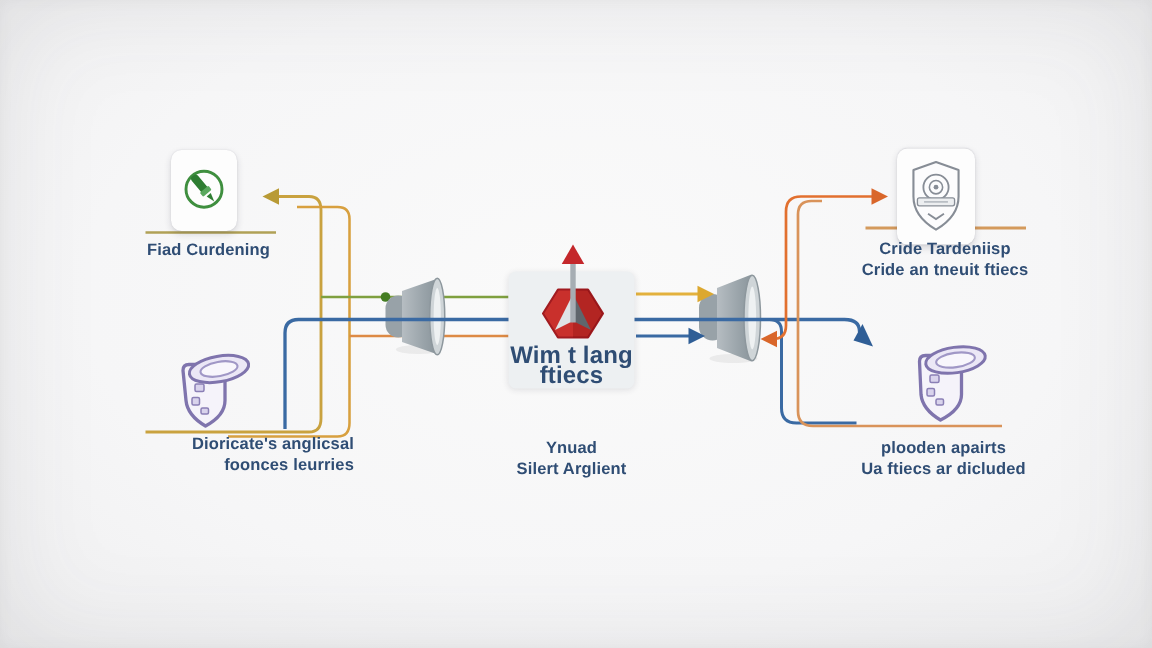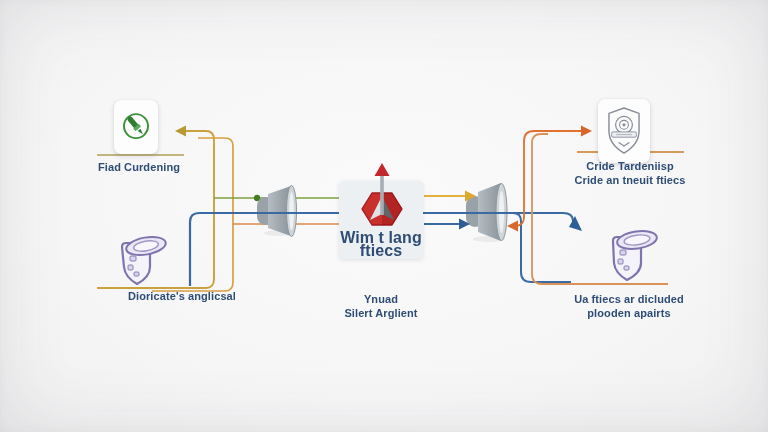--- a/index.html
+++ b/index.html
@@ -121,20 +121,21 @@
     <rect x="22" y="22" width="6" height="5" rx="1" fill="#d9d3ec" stroke="#8a7fb5" stroke-width="1"></rect>
     <rect x="20" y="31" width="5" height="5" rx="1" fill="#d9d3ec" stroke="#8a7fb5" stroke-width="1"></rect>
     <rect x="26" y="38" width="5" height="4" rx="1" fill="#d9d3ec" stroke="#8a7fb5" stroke-width="1"></rect>
     <g transform="rotate(-10 38 12)">
       <ellipse cx="38" cy="12" rx="20" ry="8.5" fill="#ebe7f6" stroke="#7f74ad" stroke-width="2"></ellipse>
       <ellipse cx="38" cy="12" rx="12.5" ry="4.8" fill="#f8f6fc" stroke="#a097c6" stroke-width="1.4"></ellipse>
     </g>
   </svg>
   <div class="label" style="left:46px;top:290px;width:190px;text-align:right;">
     <div class="ln">Dioricate's anglicsal</div>
+    <div class="ln">foonces leurries</div>
   </div>
 
   <div class="card" style="left:598px;top:99px;width:52px;height:64px;">
     <svg width="46" height="58" viewBox="0 0 52 64">
       <path d="M26,6 L43,12 V32 Q43,47 26,57 Q9,47 9,32 V12 Z" fill="#fcfcfd" stroke="#878d96" stroke-width="1.6" stroke-linejoin="round"></path>
       <circle cx="26" cy="25" r="9.5" fill="none" stroke="#878d96" stroke-width="1.4"></circle>
       <circle cx="26" cy="25" r="5" fill="none" stroke="#878d96" stroke-width="1.2"></circle>
       <circle cx="26" cy="25" r="1.8" fill="#878d96"></circle>
       <rect x="12" y="33" width="28" height="6" rx="1.5" fill="#eceef0" stroke="#878d96" stroke-width="1"></rect>
       <path d="M17,36 H35" stroke="#b9bec4" stroke-width="1.4"></path>
@@ -150,22 +151,22 @@
     <path d="M17,13 Q17,9 21,9 L41,9 Q45,9 45,13 L45,35 Q45,45 31,52 Q19,45 18,35 Z" fill="#f5f3fa" stroke="#7f74ad" stroke-width="2.2" stroke-linejoin="round"></path>
     <rect x="24" y="22" width="6" height="5" rx="1" fill="#d9d3ec" stroke="#8a7fb5" stroke-width="1"></rect>
     <rect x="22" y="31" width="5" height="5" rx="1" fill="#d9d3ec" stroke="#8a7fb5" stroke-width="1"></rect>
     <rect x="28" y="38" width="5" height="4" rx="1" fill="#d9d3ec" stroke="#8a7fb5" stroke-width="1"></rect>
     <g transform="rotate(-8 41 12)">
       <ellipse cx="41" cy="12" rx="20" ry="8.5" fill="#ebe7f6" stroke="#7f74ad" stroke-width="2"></ellipse>
       <ellipse cx="41" cy="12" rx="13" ry="4.8" fill="#f8f6fc" stroke="#a097c6" stroke-width="1.4"></ellipse>
     </g>
   </svg>
   <div class="label" style="left:534px;top:293px;width:190px;">
+    <div class="ln">plooden apairts</div>
     <div class="ln">Ua ftiecs ar dicluded</div>
-    <div class="ln">plooden apairts</div>
   </div>
 
   <div class="center-card" style="left:339px;top:181px;width:84px;height:78px;"></div>
 
   <svg class="icon-abs" style="left:350px;top:161px;" width="64" height="70" viewBox="0 0 64 70">
     <polygon points="12,48 22,32 42,32 52,48 42,64 22,64" fill="#c9302c" stroke="#a11b20" stroke-width="1.4" stroke-linejoin="round"></polygon>
     <polygon points="32,32 42,32 52,48 42,64 32,64" fill="rgba(100,0,0,0.22)"></polygon>
     <polygon points="32,35 20,59 32,53" fill="#dfe3e6"></polygon>
     <polygon points="32,35 44,59 32,53" fill="#5f666c"></polygon>
     <rect x="30.2" y="12" width="3.6" height="42" fill="#a6adb3"></rect>

